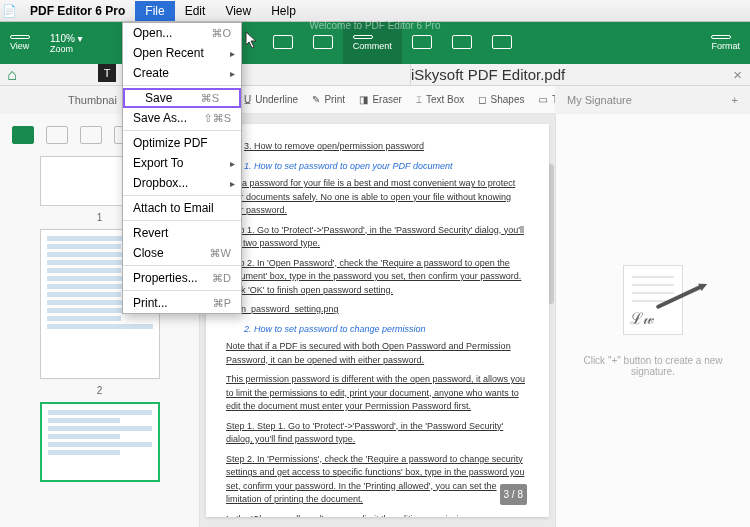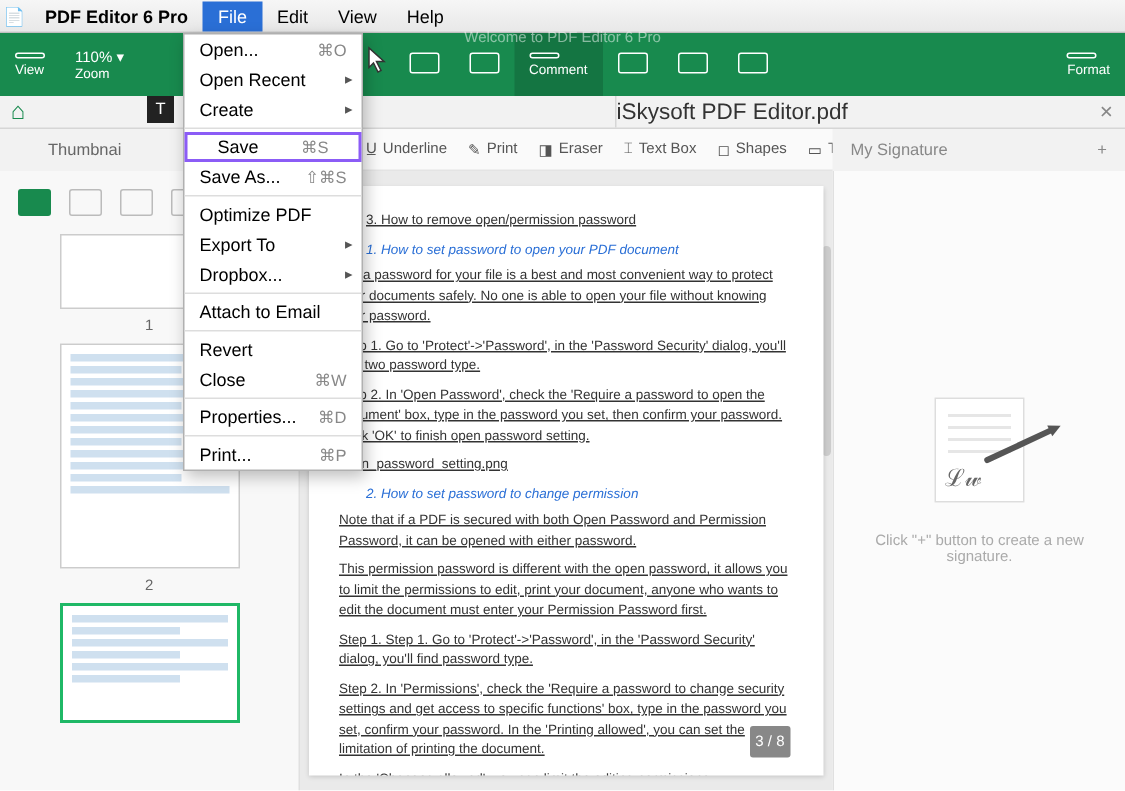--- a/index.html
+++ b/index.html
@@ -35,21 +35,21 @@
     
     .tabbar { height: 22px; background: #f2f2f2; border-bottom: 1px solid #d6d6d6; display: flex; align-items: center; position: relative; }
     .home-icon { width: 24px; text-align: center; color: #188a4e; }
     .doc-tab { margin-left: auto; width: 340px; text-align: center; font-size: 15px; color: #333; position: relative; border-left: 1px solid #d6d6d6; height: 100%; display: flex; align-items: center; justify-content: flex-start; }
     .doc-tab .close { position: absolute; right: 8px; color: #888; }
     
     
     .edit-tools { height: 28px; background: #fafafa; border-bottom: 1px solid #e4e4e4; display: flex; align-items: center; font-size: 10px; color: #555; padding-left: 244px; gap: 14px; position: relative; }
     .edit-tools .etool { display: flex; align-items: center; gap: 4px; }
     .edit-tools .more { color: #2a8ae4; }
-    .thumb-header { position: absolute; left: 0; width: 200px; padding-left: 32px; height: 28px; display: flex; align-items: center; background: #f2f2f2; font-size: 11px; color: #666; }
+    .thumb-header { position: absolute; left: 0; width: 200px; padding-left: 68px; height: 28px; display: flex; align-items: center; background: #f2f2f2; font-size: 11px; color: #666; }
     .sig-header { position: absolute; right: 0; width: 195px; height: 28px; display: flex; align-items: center; justify-content: space-between; padding: 0 12px; background: #f2f2f2; font-size: 11px; color: #888; }
     
     
     .content { display: flex; height: 413px; }
     
     .thumbnails { width: 200px; background: #f8f8f8; border-right: 1px solid #e0e0e0; padding-top: 8px; overflow: hidden; position: relative; }
     .thumb-icons { display: flex; gap: 12px; padding: 4px 12px; margin-bottom: 8px; }
     .thumb-icons .ti { width: 22px; height: 18px; border: 1px solid #bbb; border-radius: 2px; }
     .thumb-icons .ti.active { background: #188a4e; border-color: #188a4e; }
     .thumb-page { width: 120px; margin: 6px auto; background: #fff; border: 1px solid #ccc; position: relative; padding: 6px; }

